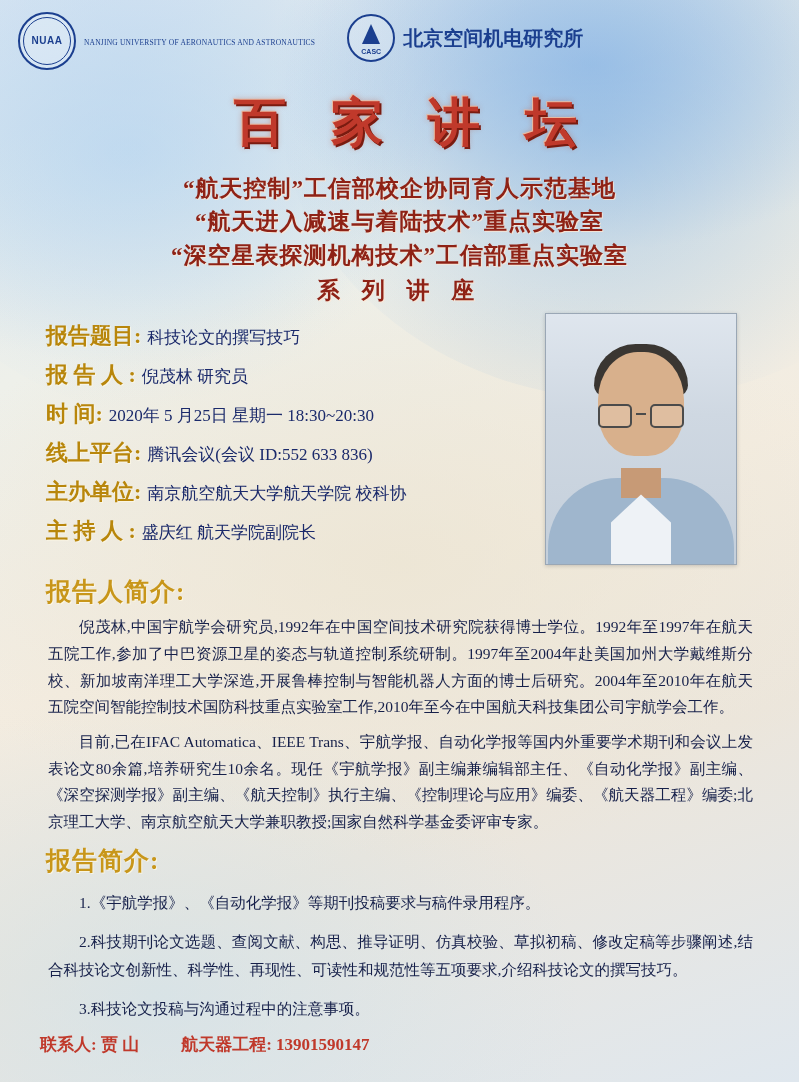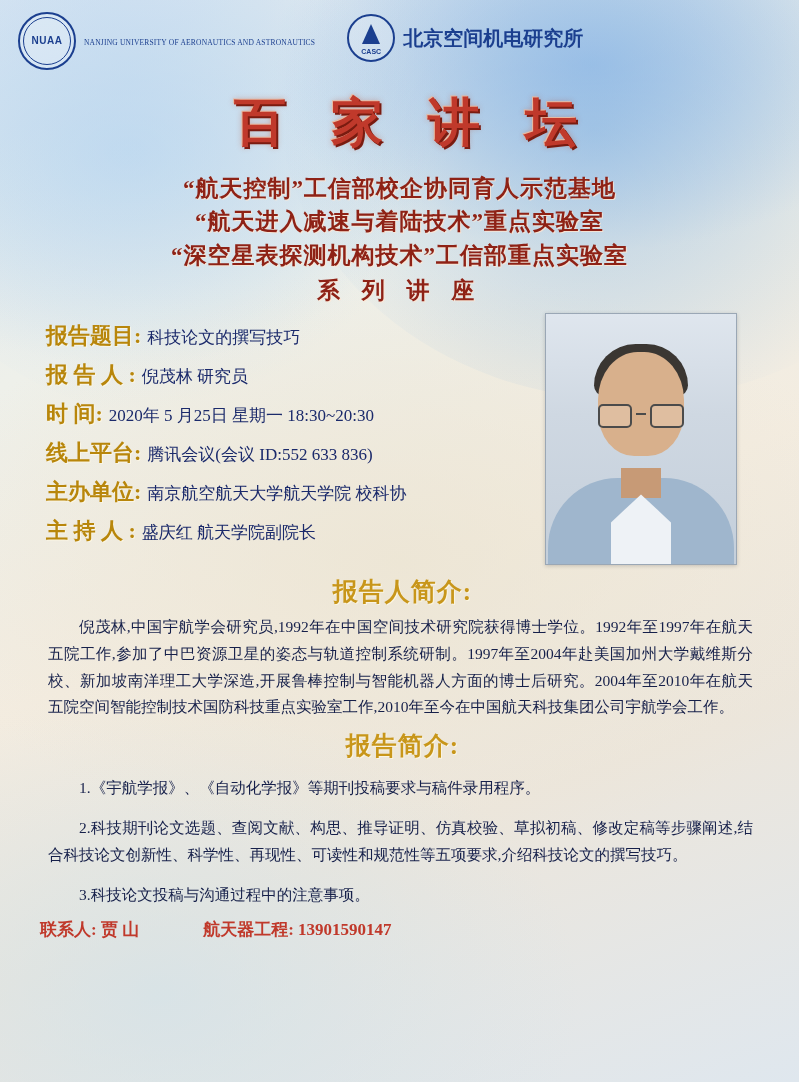--- a/index.html
+++ b/index.html
@@ -290,21 +290,20 @@
     padding: 0 40px 0 40px;
   }
   .section-title {
     color: #c8961a;
     font-family: "Liberation Serif", serif;
     font-weight: bold;
     font-size: 25px;
     letter-spacing: 1px;
     margin: 4px 0 6px 6px;
     text-shadow: 1px 1px 0 rgba(255,250,230,0.75);
-    text-align: center;
   }
   .body-text {
     color: #16204a;
     font-family: "Liberation Serif", serif;
     font-size: 15.5px;
     line-height: 1.72;
     text-align: justify;
     text-justify: inter-ideograph;
     text-indent: 2em;
     margin: 0 6px 8px 8px;
@@ -318,21 +317,21 @@
     text-indent: 2em;
     margin: 12px 6px 6px 8px;
   }
 
   
   .footer {
     margin-top: 10px;
     padding: 0 40px;
     display: flex;
     align-items: baseline;
-    gap: 64px;
+    gap: 42px;
     color: #c0392b;
     font-family: "Liberation Serif", serif;
     font-weight: bold;
     font-size: 17px;
   }
   .footer .f-item { white-space: nowrap; }
 </style>
 </head>
 <body>
 
@@ -406,20 +405,21 @@
         <div class="p-head"></div>
         <div class="p-glass-l"></div>
         <div class="p-glass-r"></div>
         <div class="p-bridge"></div>
       </div>
     </div>
 
     <div class="section">
       <div class="section-title">报告人简介:</div>
       <p class="body-text">倪茂林,中国宇航学会研究员,1992年在中国空间技术研究院获得博士学位。1992年至1997年在航天五院工作,参加了中巴资源卫星的姿态与轨道控制系统研制。1997年至2004年赴美国加州大学戴维斯分校、新加坡南洋理工大学深造,开展鲁棒控制与智能机器人方面的博士后研究。2004年至2010年在航天 五院空间智能控制技术国防科技重点实验室工作,2010年至今在中国航天科技集团公司宇航学会工作。</p>
+      <p class="body-text">目前,已在IFAC Automatica、IEEE Trans、宇航学报、自动化学报等国内外重要学术期刊和会议上发表论文80余篇,培养研究生10余名。现任《宇航学报》副主编兼编辑部主任、《自动化学报》副主编、《深空探测学报》副主编、《航天控制》执行主编、《控制理论与应用》编委、《航天器工程》编委;北京理工大学、南京航空航天大学兼职教授;国家自然科学基金委评审专家。</p>
     </div>
 
     <div class="section">
       <div class="section-title">报告简介:</div>
       <p class="brief-text">1.《宇航学报》、《自动化学报》等期刊投稿要求与稿件录用程序。</p>
       <p class="brief-text">2.科技期刊论文选题、查阅文献、构思、推导证明、仿真校验、草拟初稿、修改定稿等步骤阐述,结合科技论文创新性、科学性、再现性、可读性和规范性等五项要求,介绍科技论文的撰写技巧。</p>
       <p class="brief-text">3.科技论文投稿与沟通过程中的注意事项。</p>
     </div>
 
     <div class="footer">

